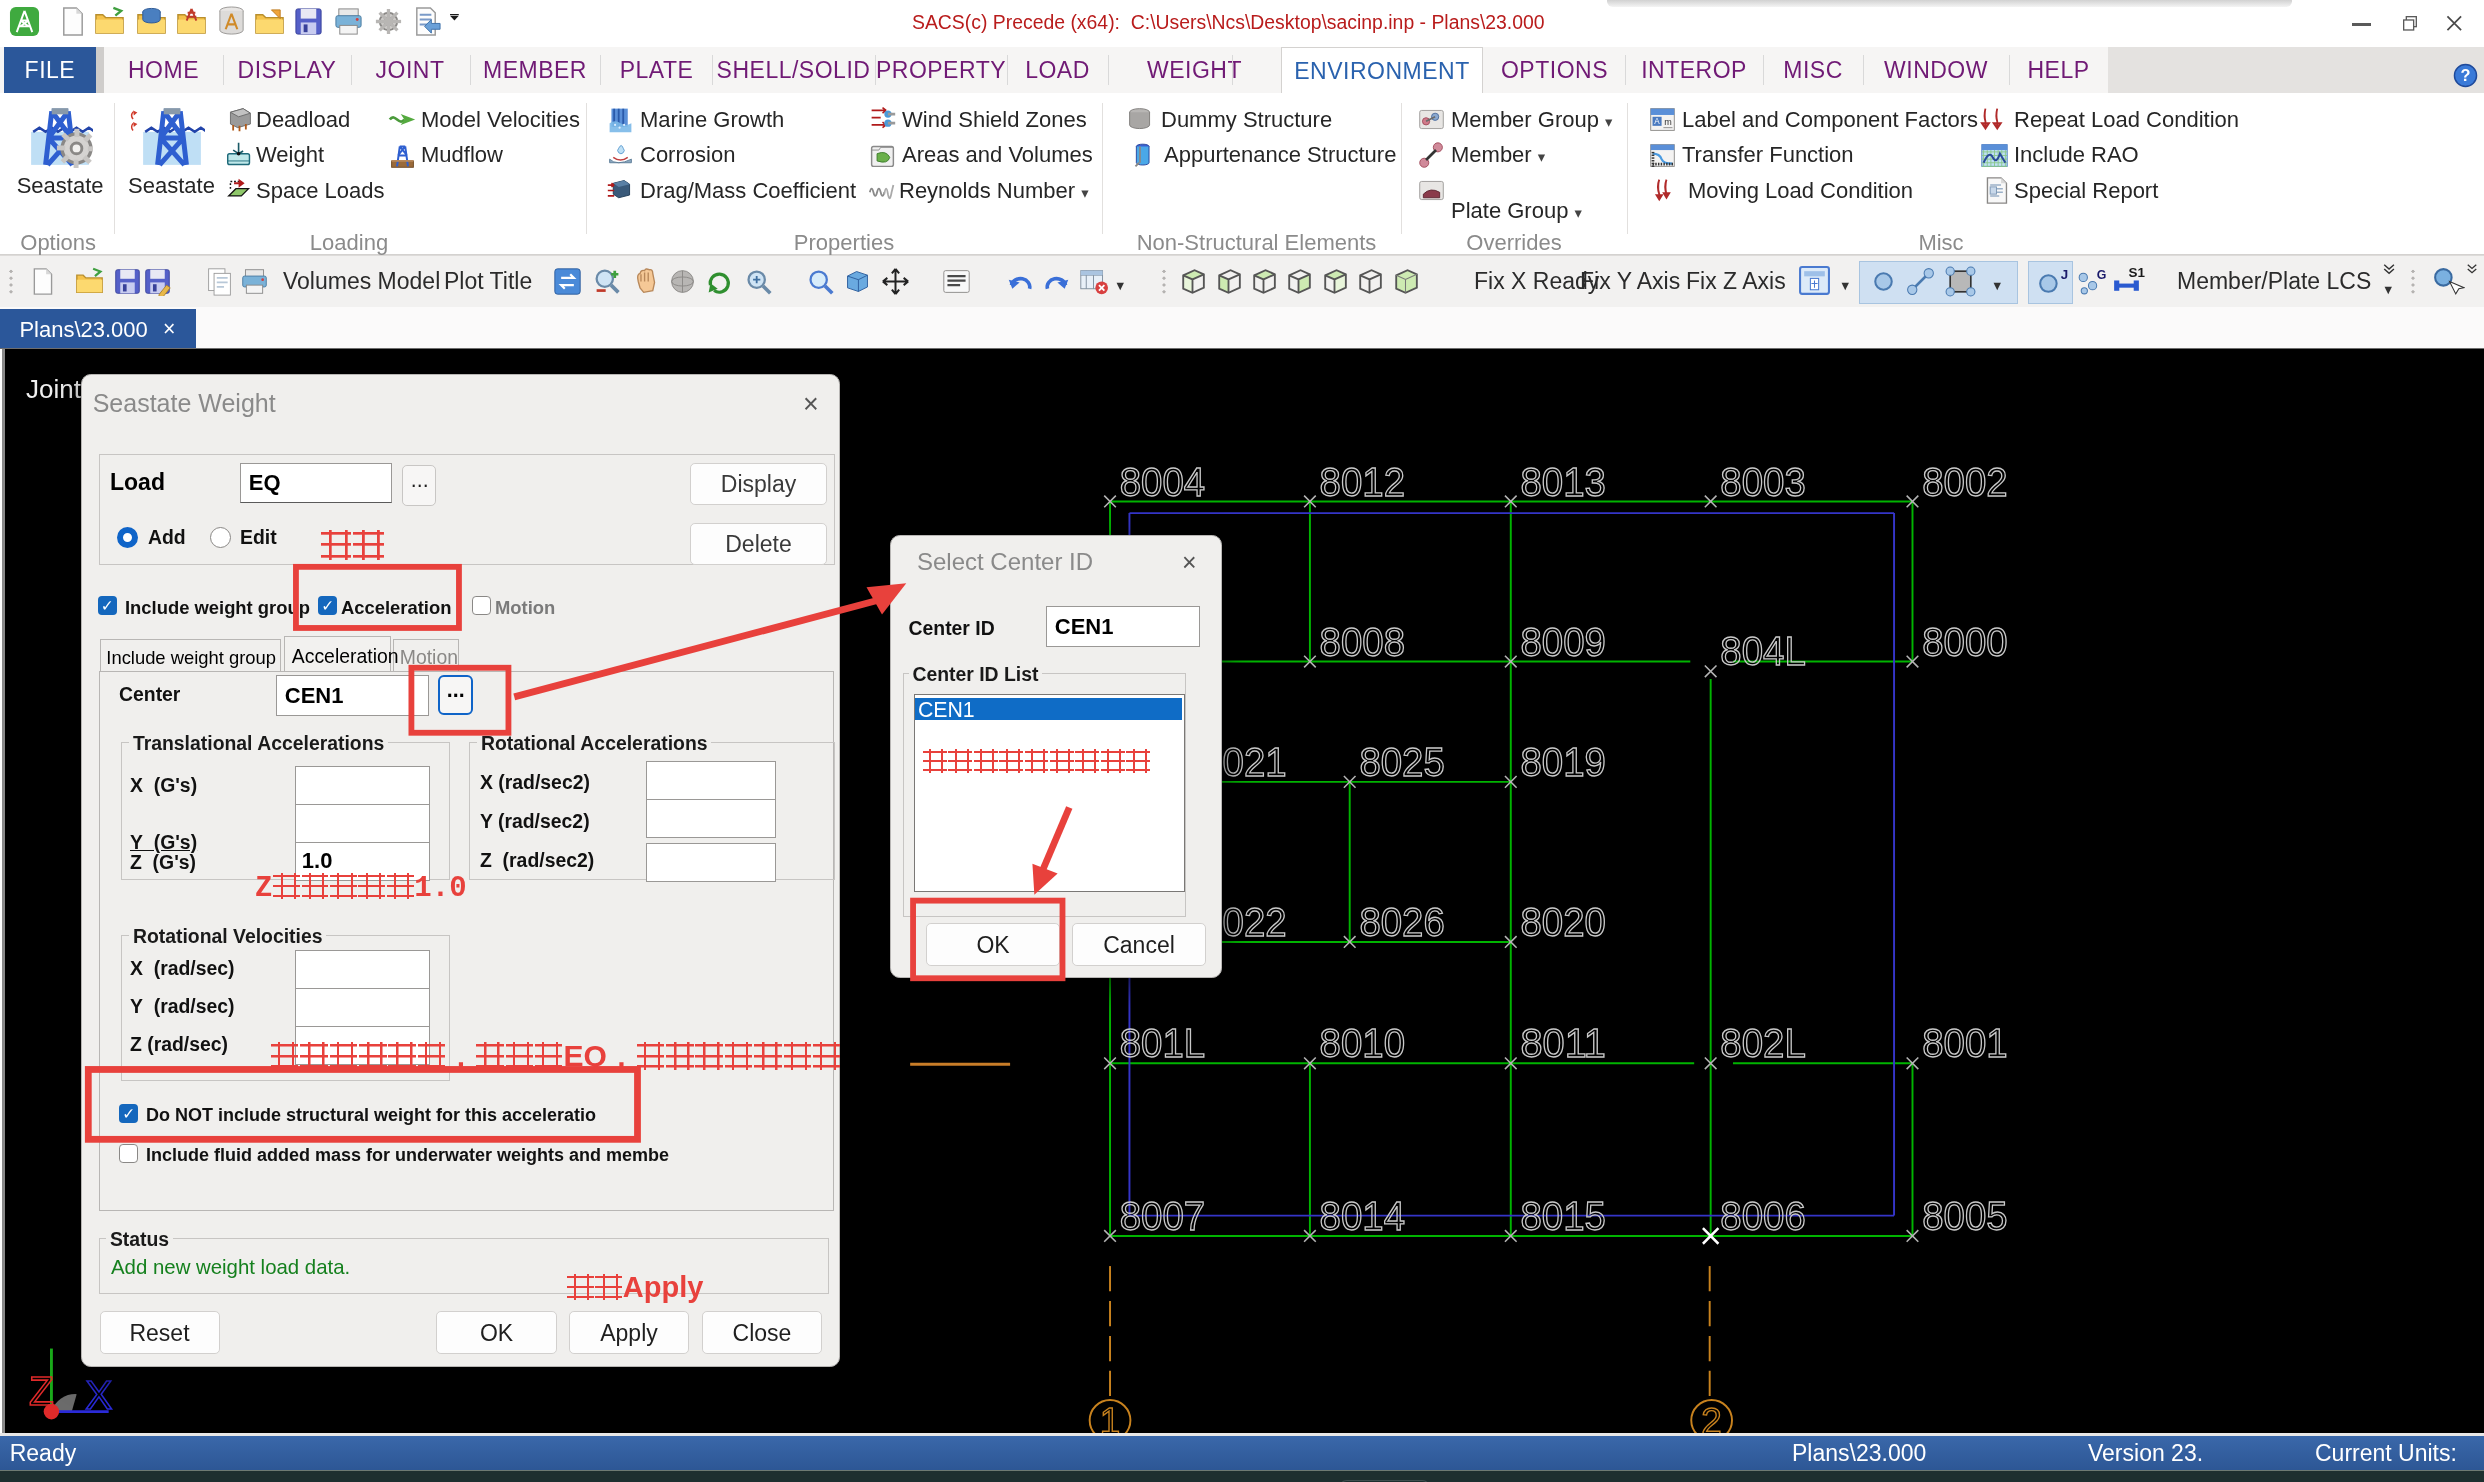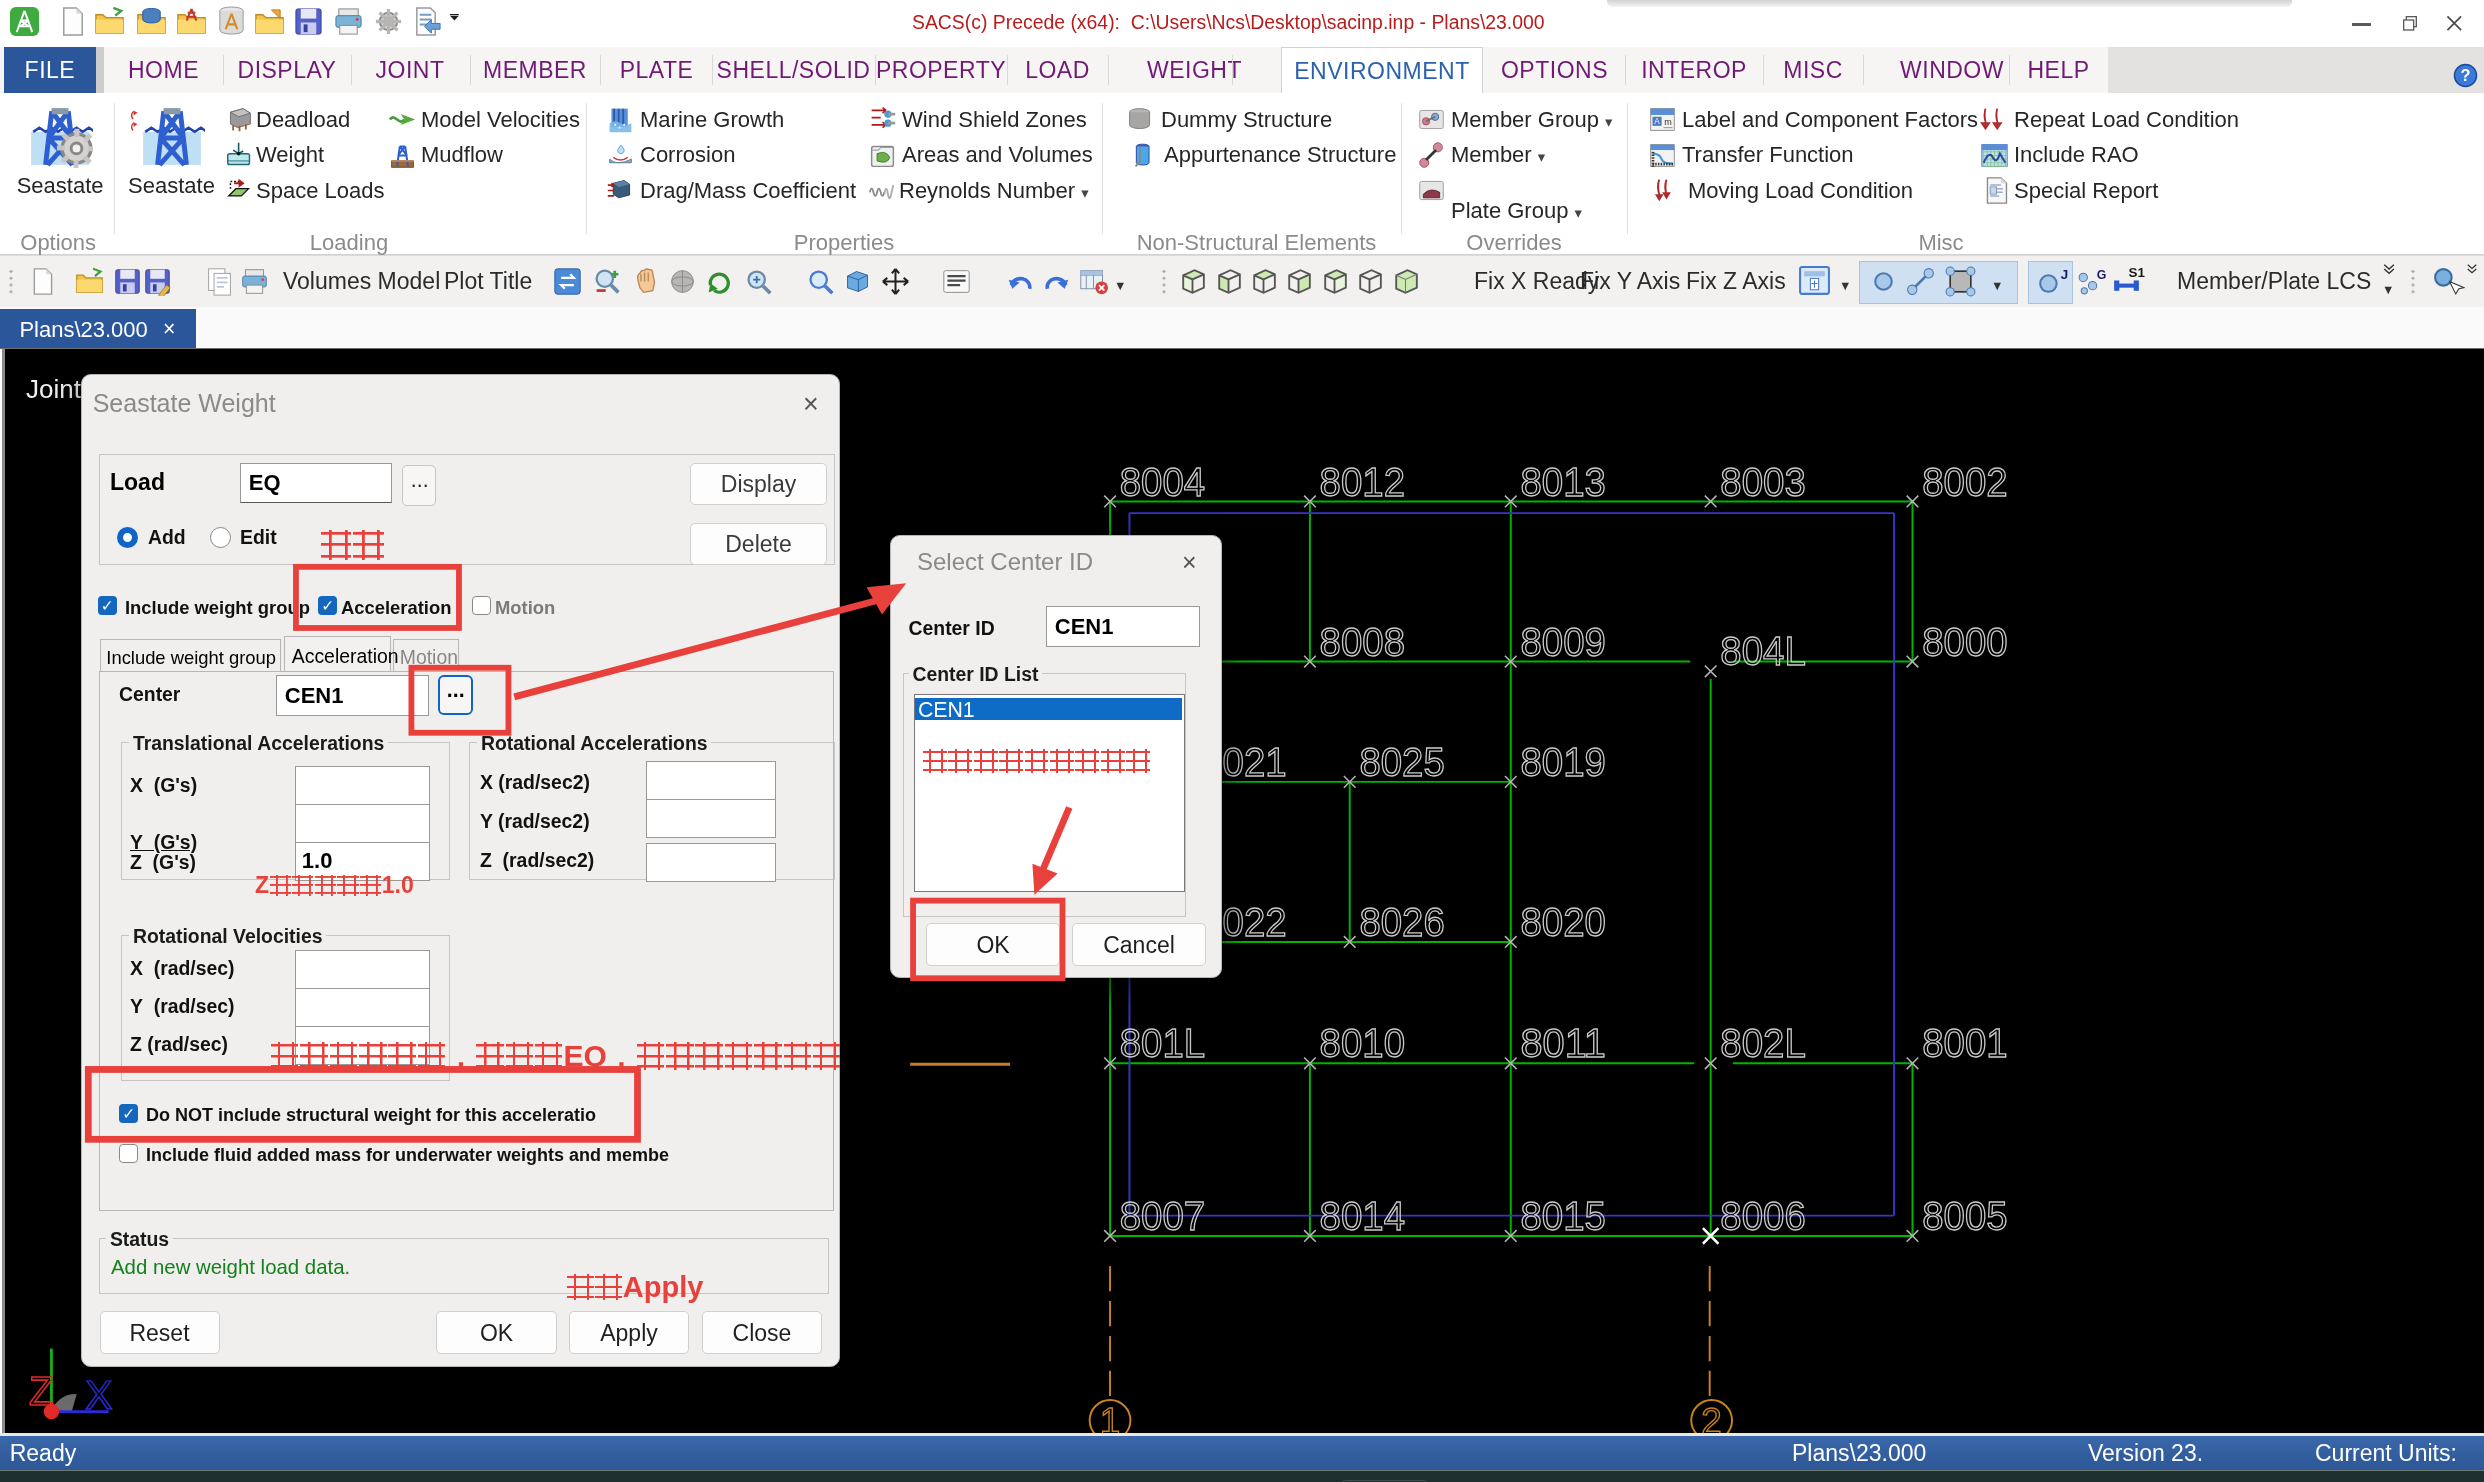--- a/index.html
+++ b/index.html
@@ -138,21 +138,21 @@
 <div class="mtab" style="left:470px;width:130px;">MEMBER</div>
 <div class="mtab" style="left:600px;width:113px;">PLATE</div>
 <div class="mtab" style="left:712px;width:163px;">SHELL/SOLID</div>
 <div class="mtab" style="left:875px;width:132px;">PROPERTY</div>
 <div class="mtab" style="left:1007px;width:101px;">LOAD</div>
 <div class="mtab" style="left:1108px;width:173px;">WEIGHT</div>
 <div class="mtab" style="left:1281px;width:202px;background:#fff;border:1px solid #d4d2d0;border-bottom:none;box-sizing:border-box;color:#2a62ae;">ENVIRONMENT</div>
 <div class="mtab" style="left:1483px;width:143px;">OPTIONS</div>
 <div class="mtab" style="left:1625px;width:138px;">INTEROP</div>
 <div class="mtab" style="left:1763px;width:100px;">MISC</div>
-<div class="mtab" style="left:1863px;width:146px;padding-left:16px;">WINDOW</div>
+<div class="mtab" style="left:1863px;width:146px;">WINDOW</div>
 <div class="mtab" style="left:2009px;width:99px;">HELP</div>
 <div class="msep" style="left:223px;"></div>
 <div class="msep" style="left:351px;"></div>
 <div class="msep" style="left:470px;"></div>
 <div class="msep" style="left:600px;"></div>
 <div class="msep" style="left:712px;"></div>
 <div class="msep" style="left:875px;"></div>
 <div class="msep" style="left:1007px;"></div>
 <div class="msep" style="left:1108px;"></div>
 <div class="msep" style="left:1232px;"></div>
@@ -742,21 +742,21 @@
       <span style="position:absolute;left:5.8px;top:4.9px;font-size:22px;font-weight:bold;">1.0</span>
     </div>
 <div class="gbox" style="left:387px;top:367px;width:364px;height:136px;"></div>
 <div class="gbl" style="left:395px;top:357px;">Rotational Accelerations</div>
 <div class="lbl" style="left:398px;top:396px;">X (rad/sec2)</div>
 <div class="lbl" style="left:398px;top:435px;">Y (rad/sec2)</div>
 <div class="lbl" style="left:398px;top:474px;">Z&nbsp; (rad/sec2)</div>
 <div class="fld" style="left:564px;top:386px;width:128px;height:37px;"></div>
 <div class="fld" style="left:564px;top:424px;width:128px;height:37px;"></div>
 <div class="fld" style="left:564px;top:468px;width:128px;height:37px;"></div>
-<div class="abs red" style="left:173px;top:497px;font-size:23px;font-weight:bold;">Z<span class="cjk"></span><span class="cjk"></span><span class="cjk"></span><span class="cjk"></span><span class="cjk"></span>1.0</div>
+<div class="abs red" style="left:173px;top:497px;font-size:29px;font-weight:bold;font-family:Liberation Mono, monospace;">Z<span class="cjk"></span><span class="cjk"></span><span class="cjk"></span><span class="cjk"></span><span class="cjk"></span>1.0</div>
 <div class="gbox" style="left:39px;top:560px;width:327px;height:144px;"></div>
 <div class="gbl" style="left:47px;top:550px;">Rotational Velocities</div>
 <div class="lbl" style="left:48px;top:582px;">X&nbsp; (rad/sec)</div>
 <div class="lbl" style="left:48px;top:620px;">Y&nbsp; (rad/sec)</div>
 <div class="lbl" style="left:48px;top:658px;">Z (rad/sec)</div>
 <div class="fld" style="left:213px;top:575px;width:133px;height:37px;"></div>
 <div class="fld" style="left:213px;top:613px;width:133px;height:37px;"></div>
 <div class="fld" style="left:213px;top:651px;width:133px;height:37px;"></div>
 <div class="abs red" style="left:188px;top:662px;font-size:30px;font-weight:bold;white-space:nowrap;"><span class="cjk"></span><span class="cjk"></span><span class="cjk"></span><span class="cjk"></span><span class="cjk"></span><span class="cjk"></span><span style="font-size:29px;">，</span><span class="cjk"></span><span class="cjk"></span><span class="cjk"></span>EQ<span style="font-size:29px;">，</span><span class="cjk"></span><span class="cjk"></span><span class="cjk"></span><span class="cjk"></span><span class="cjk"></span><span class="cjk"></span><span class="cjk"></span></div>
 <div class="cb on" style="left:37px;top:729px;">✓</div>

